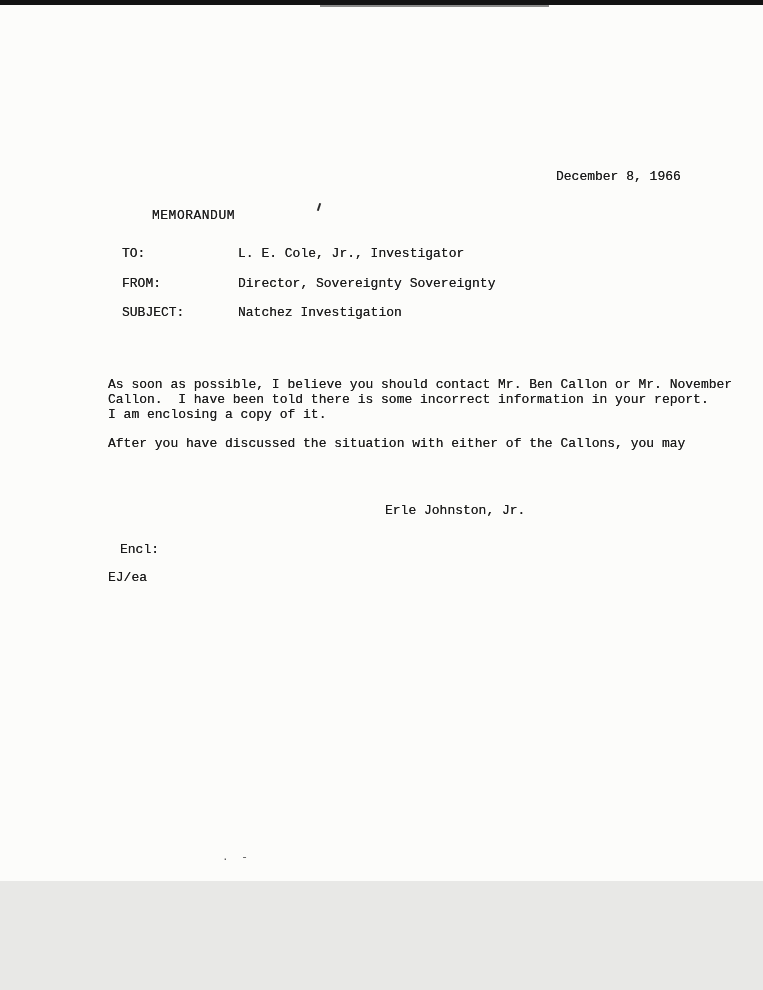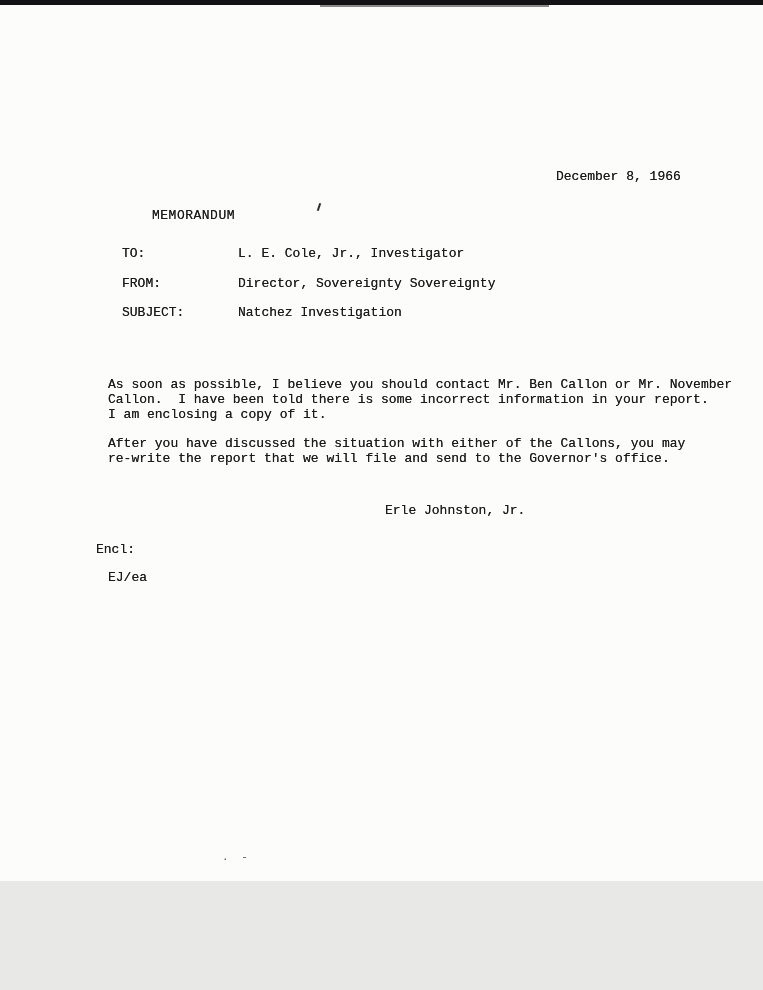--- a/index.html
+++ b/index.html
@@ -48,21 +48,21 @@
   .field-value    { left: 238px; }
   .row-0 { top: 246px; }
   .row-1 { top: 276px; }
   .row-2 { top: 305px; }
   .para { position: absolute; left: 108px; }
   .para-0 { top: 332px; }
   .para-1 { top: 377px; }
   .para-2 { top: 436px; }
   .para .line { white-space: pre; font-size: 13px; line-height: 15px; text-shadow: 0 0 0.5px rgba(20,20,20,.8); }
   .signature  { top: 503px; left: 385px; text-align: right; }
-  .enclosure  { top: 542px; left: 96px; }
+  .enclosure  { top: 542px; left: 120px; }
   .initials   { top: 570px; left: 108px; }
   .stray-mark {
     position: absolute;
     top: 203px;
     left: 318px;
     width: 2px;
     height: 8px;
     background: #2b2b2b;
     transform: rotate(18deg);
   }
@@ -135,21 +135,20 @@
 
 
   <div class="para para-1">
     <div class="line">As soon as possible, I believe you should contact Mr. Ben Callon or Mr. November</div>
     <div class="line">Callon.  I have been told there is some incorrect information in your report.</div>
     <div class="line">I am enclosing a copy of it.</div>
   </div>
 
   <div class="para para-2">
     <div class="line">After you have discussed the situation with either of the Callons, you may</div>
-    <div class="line">re-write the report that we will file and send to the Governor's office.</div>
   </div>
 
   <div class="typed signature">Erle Johnston, Jr.</div>
 
   <div class="typed enclosure">Encl:</div>
 
   <div class="typed initials">EJ/ea</div>
 
   <div class="pencil-dots">. -</div>
 

